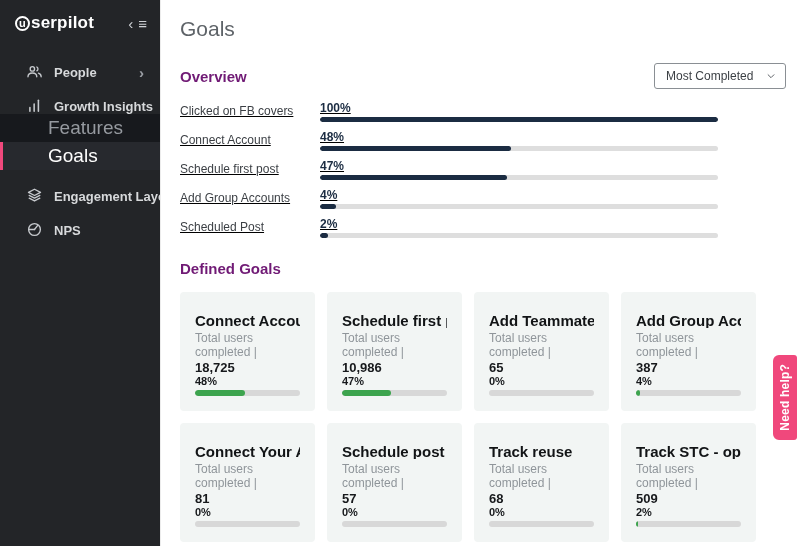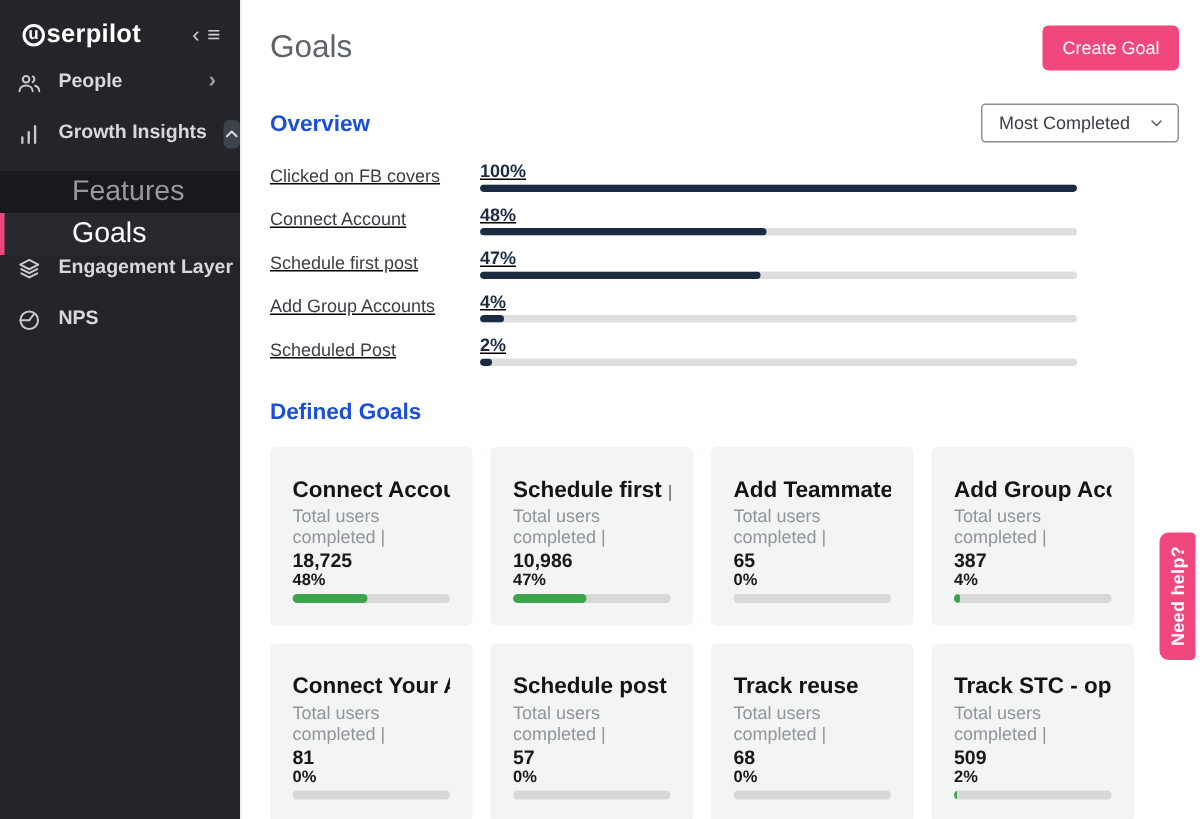--- a/index.html
+++ b/index.html
@@ -13,40 +13,40 @@
 
   
   .sidebar { width:160px; height:100%; background:#232528; flex-shrink:0; display:flex; flex-direction:column; }
   .logo-row { height:46px; display:flex; align-items:center; justify-content:space-between; padding:0 13px 0 15px; }
   .logo { display:flex; align-items:center; color:#fff; font-weight:700; font-size:17px; letter-spacing:.2px; }
   .logo-u { width:15px; height:15px; border:2px solid #fff; border-radius:50%; display:inline-flex; align-items:center; justify-content:center; font-size:11px; font-weight:700; margin-right:1px; line-height:1; }
   .collapse { color:#cdd0d4; font-size:14px; display:flex; gap:5px; align-items:center; cursor:pointer; }
   .collapse .lt { font-size:15px; line-height:1; }
   .collapse .bars-glyph { font-size:15px; line-height:1; }
 
-  .nav-item { height:34px; display:flex; align-items:flex-start; padding:0 10px 0 10px; color:#d7d9db; font-weight:700; gap:11px; font-size:13px; cursor:pointer; }
+  .nav-item { height:34px; display:flex; align-items:flex-end; padding:0 10px 0 25px; color:#d7d9db; font-weight:700; gap:11px; font-size:13px; cursor:pointer; }
   .nav-item .icon { width:18px; height:18px; display:flex; align-items:center; justify-content:center; color:#c6c9cd; flex-shrink:0; }
   .nav-item .icon svg { width:17px; height:17px; }
   .nav-item .lbl { flex:1; white-space:nowrap; }
   .chev { color:#9b9fa5; font-size:15px; line-height:1; padding-right:6px; }
   .chev-box { width:23px; height:19px; background:#3d434b; border-radius:4px; display:flex; align-items:center; justify-content:center; color:#d8dadd; cursor:pointer; }
   .chev-box svg { width:11px; height:11px; }
 
   .submenu { background:#17191d; }
   .sub-item { height:28px; display:flex; align-items:center; padding-left:48px; color:#969aa0; font-size:19px; cursor:pointer; }
   .sub-item.active { background:#27292e; border-left:3px solid #f0487c; padding-left:45px; color:#fefefe; }
 
   
   .main { flex:1; background:#fff; border-left:1px solid #ececec; padding:0 14px 0 19px; overflow:hidden; }
   .header { display:flex; align-items:center; justify-content:space-between; margin-top:17px; }
   .page-title { font-size:21px; color:#5e6368; font-weight:400; margin:0; }
   .create-btn { background:#f0487c; color:#fff; border:none; border-radius:4px; font-size:12px; padding:8px 13px; cursor:pointer; font-family:inherit; }
 
   .section-row { display:flex; align-items:center; justify-content:space-between; margin-top:22px; }
-  .h2 { font-size:15px; font-weight:700; color:#1d4ed8; margin:0; }
+  .h2 { font-size:15px; font-weight:700; color:#701a75; margin:0; }
   .dropdown { width:132px; border:1px solid #8a8f94; border-radius:3px; height:26px; display:flex; align-items:center; justify-content:space-between; padding:0 9px 0 11px; font-size:12px; color:#3b3f44; background:#fff; cursor:pointer; }
   .dropdown svg { width:10px; height:10px; color:#5f6368; }
 
   .bars { margin-top:12px; margin-right:68px; }
   .bar-row { display:flex; align-items:flex-end; margin-bottom:8px;text-decoration:underline; }
   .bar-label { width:140px; font-size:12px; color:#3b3f44; flex-shrink:0; padding-bottom:4px; }
   .bar-body { flex:1; }
   .bar-val { font-size:12px; font-weight:700; color:#1b2c42; margin-bottom:2px; }
   .track { height:5px; background:#dedede; border-radius:3px; overflow:hidden; }
   .track .fill { height:100%; background:#1b2c42; border-radius:3px; }
@@ -142,21 +142,20 @@
       </span>
       <span class="lbl">NPS</span>
     </div>
   </nav>
 </aside>
 
 <main class="main">
 
   <div class="header">
     <h1 class="page-title">Goals</h1>
-    <button class="create-btn">Create Goal</button>
   </div>
 
   <div class="section-row">
     <h2 class="h2">Overview</h2>
     <div class="dropdown">
       <span>Most Completed</span>
       <svg viewBox="0 0 24 24" fill="none" stroke="currentColor" stroke-width="2.4" stroke-linecap="round" stroke-linejoin="round">
           <polyline points="5 9 12 16 19 9"></polyline>
         </svg>
     </div>

